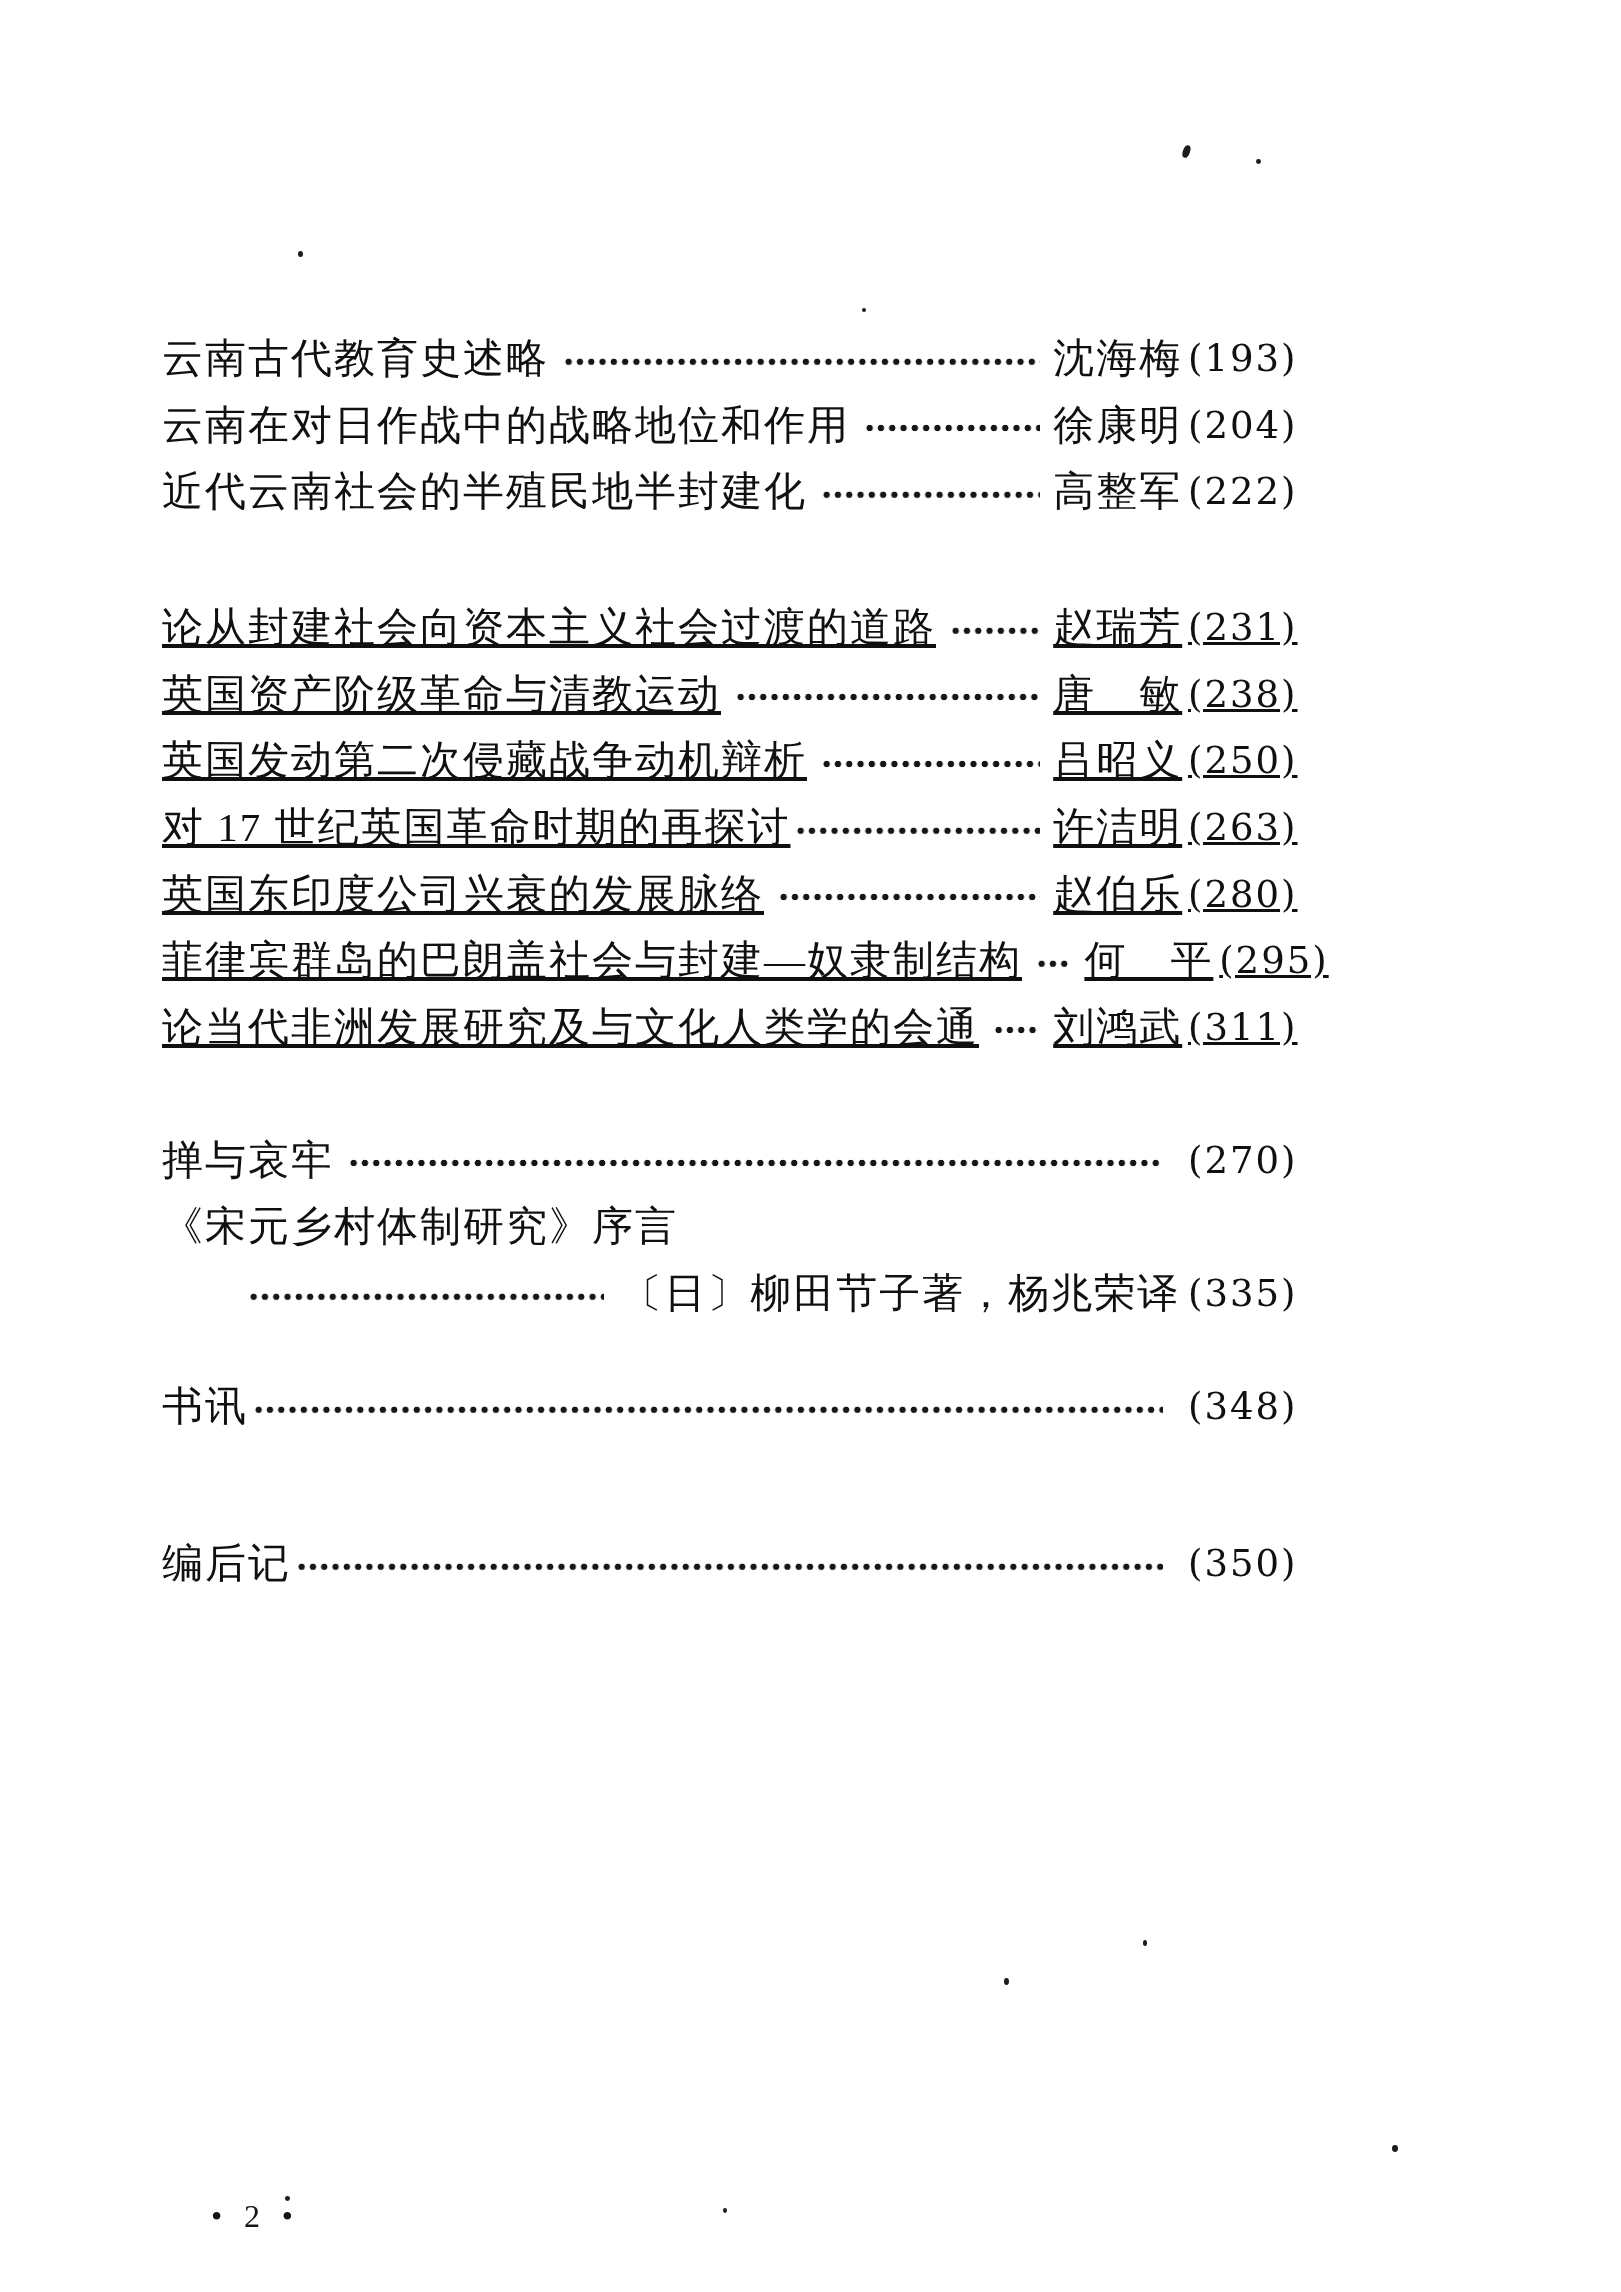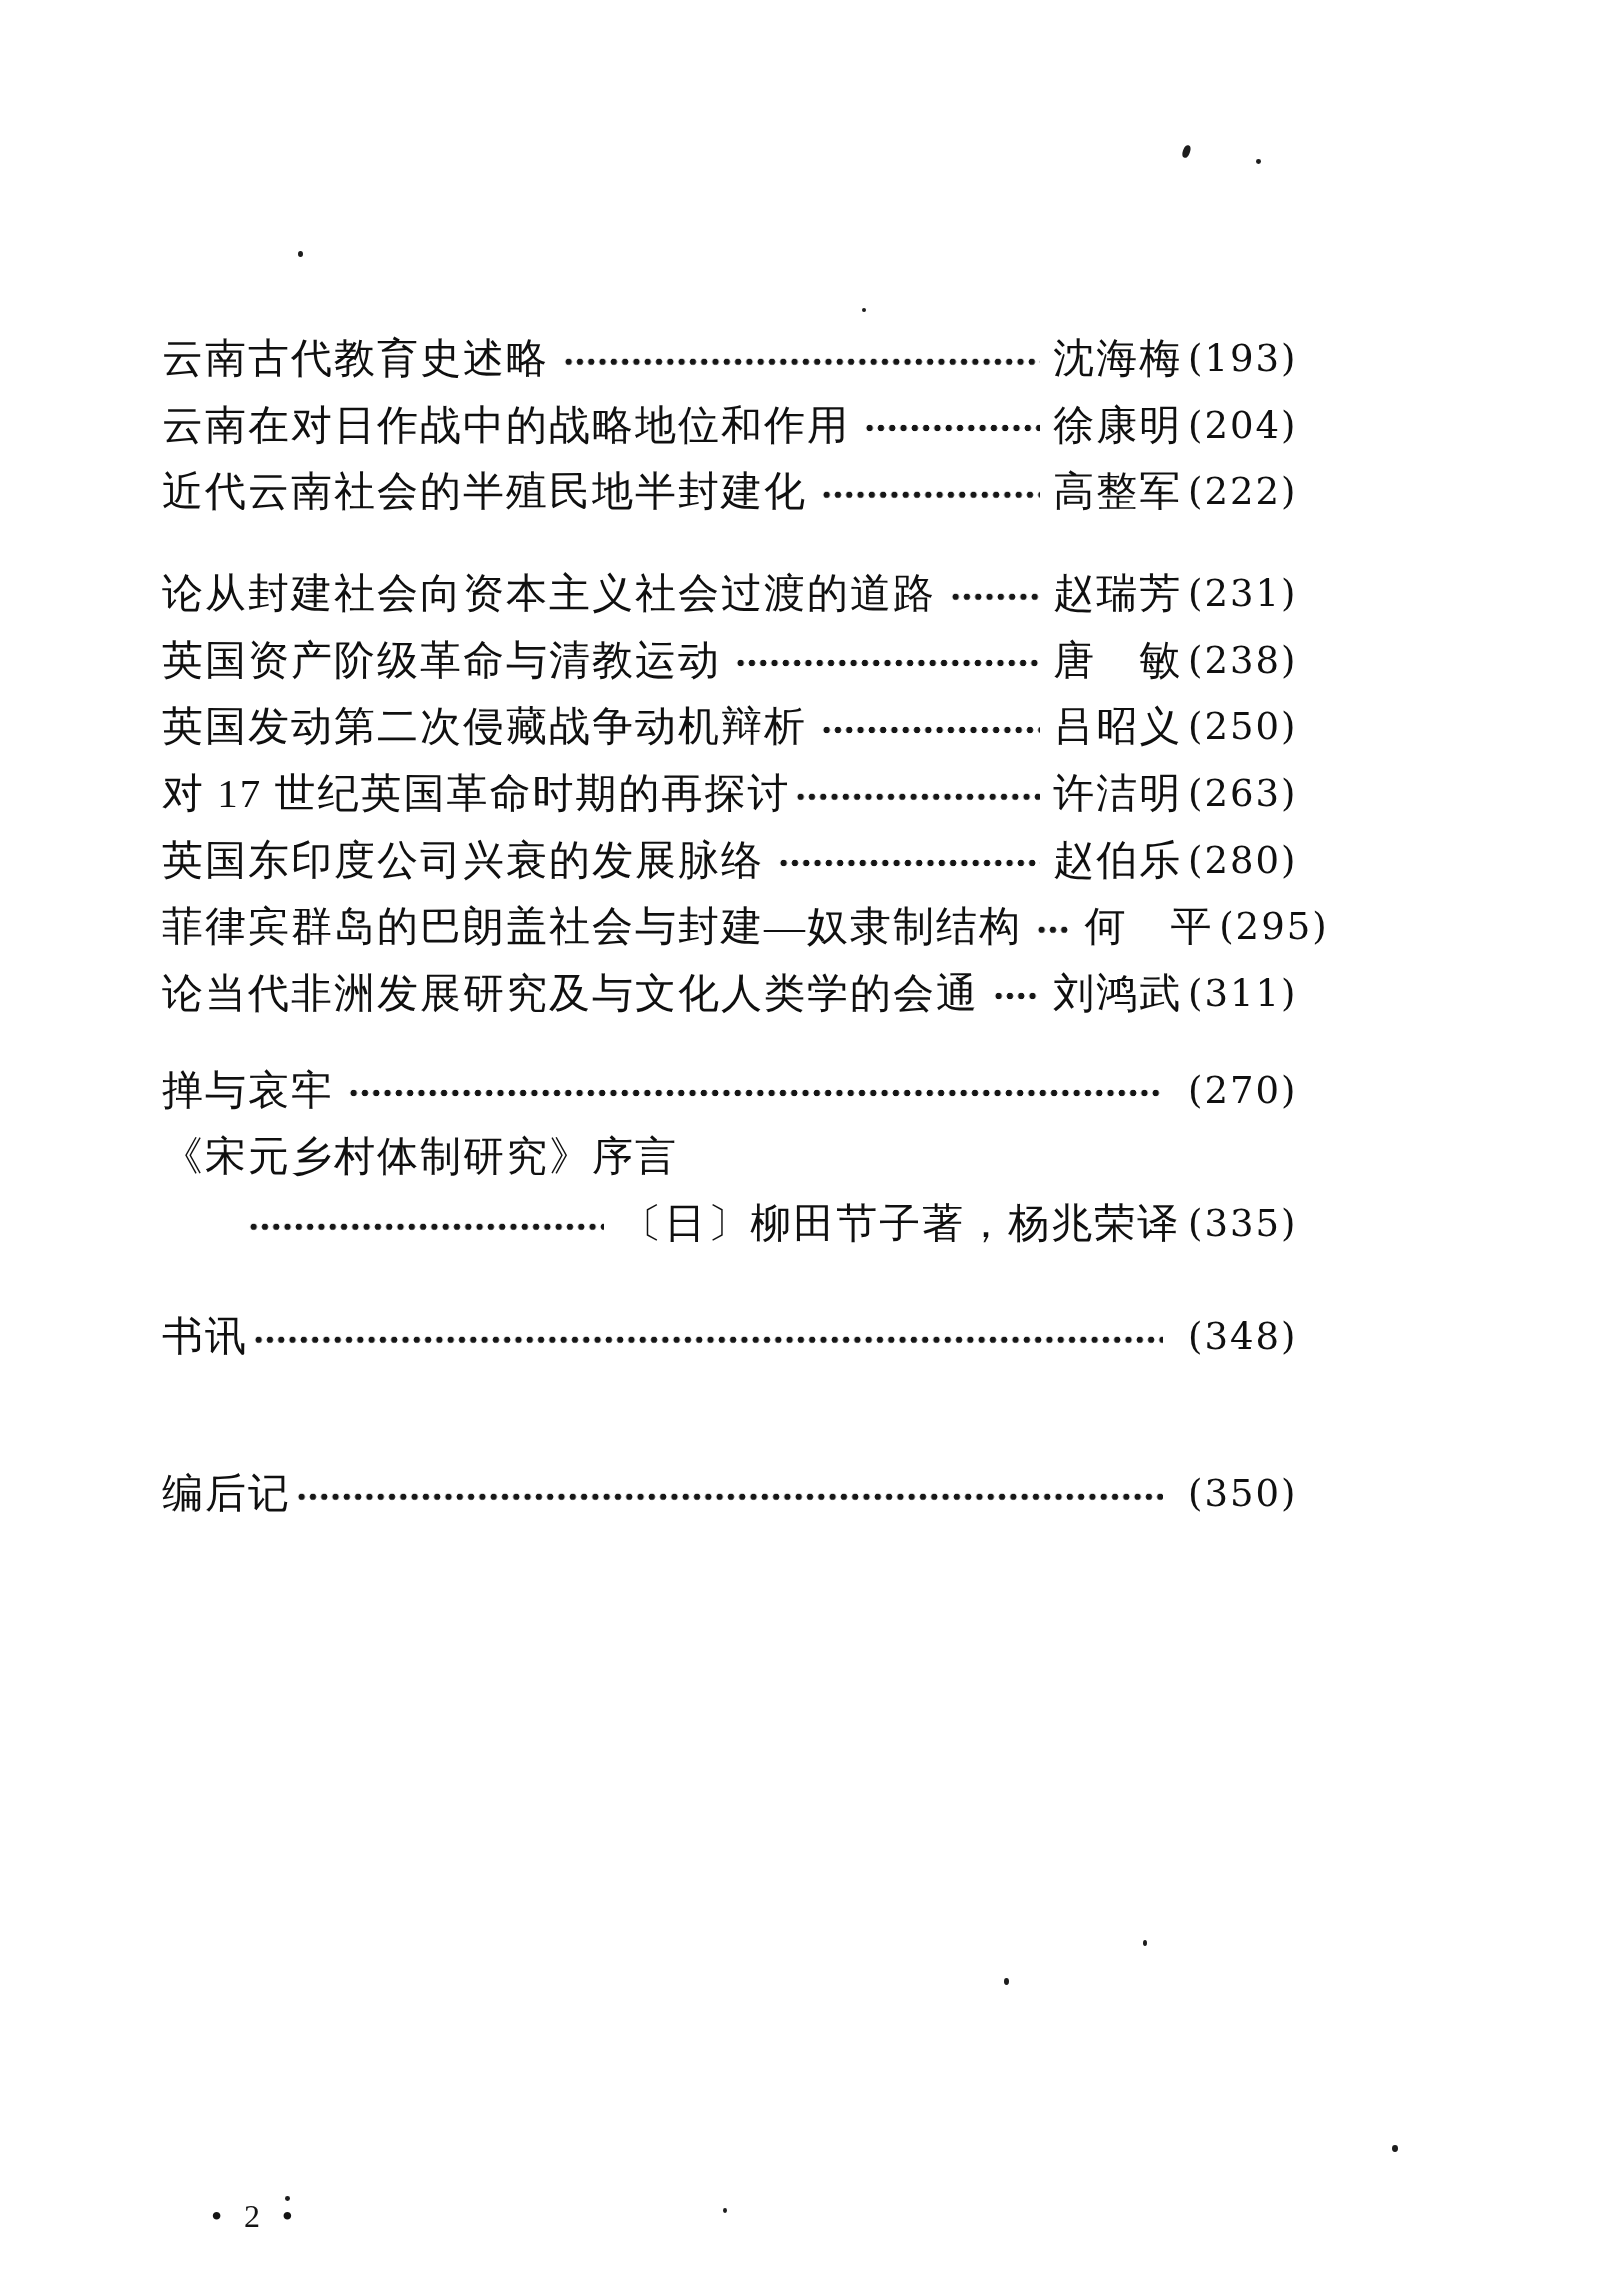--- a/index.html
+++ b/index.html
@@ -8,22 +8,22 @@
     background:#ffffff;color:#101010;
     font-family:"Liberation Serif","DejaVu Serif",serif;
     overflow:hidden;
   }
   .page{position:absolute;inset:0;}
   .content{
     position:absolute;left:162px;top:0;width:1124px;
   }
   .group{margin:0;}
   .g1{margin-top:336px;}
-  .g2{margin-top:57px;}
-  .g3{margin-top:52px;}
+  .g2{margin-top:91px;text-decoration:underline;}
+  .g3{margin-top:88px;}
   .g4{margin-top:68px;}
   .g5{margin-top:112px;}
   .row{
     height:45px;display:flex;align-items:center;
     font-size:41px;line-height:45px;white-space:nowrap;
   }
   .row + .row{margin-top:21.6px;}
   .title,.credit{
     letter-spacing:2px;flex:none;
   }

